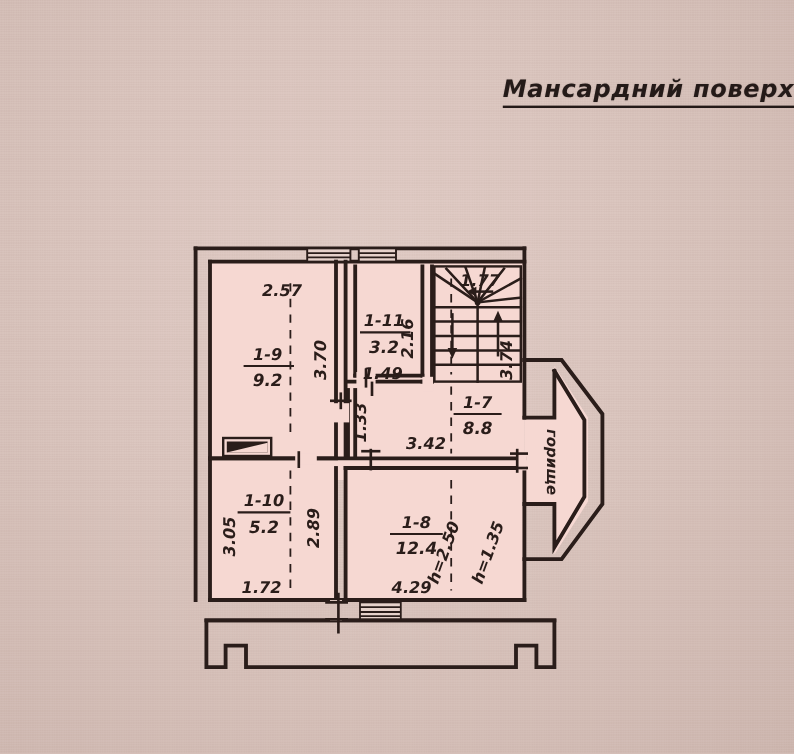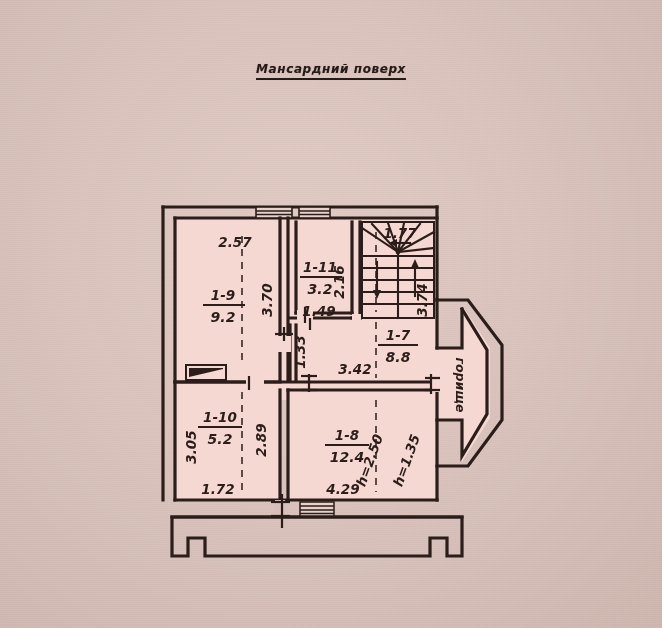--- a/index.html
+++ b/index.html
@@ -20,23 +20,23 @@
     position:absolute;inset:0;
     opacity:.25;
     background-image:
       repeating-linear-gradient(0deg, rgba(255,255,255,.10) 0px, rgba(255,255,255,.10) 1px, rgba(0,0,0,.03) 1px, rgba(0,0,0,.03) 2px),
       repeating-linear-gradient(90deg, rgba(255,255,255,.07) 0px, rgba(255,255,255,.07) 1px, rgba(0,0,0,.02) 1px, rgba(0,0,0,.02) 2px);
     pointer-events:none;
   }
   #title{
     position:absolute;
     left:0;right:0;top:62px;
-    text-align:center;
-    font-family:"DejaVu Sans", sans-serif;
-    font-size:12px;
+    text-align:right;
+    font-family:"DejaVu Sans", sans-serif;
+    font-size:20px;
     font-weight:700;
     font-style:italic;
     letter-spacing:.6px;
     color:#241a18;
     text-shadow:0 0 1px rgba(40,25,22,.35);
   }
   #title span{
     border-bottom:2.2px solid #241a18;
     padding-bottom:2px;
   }

